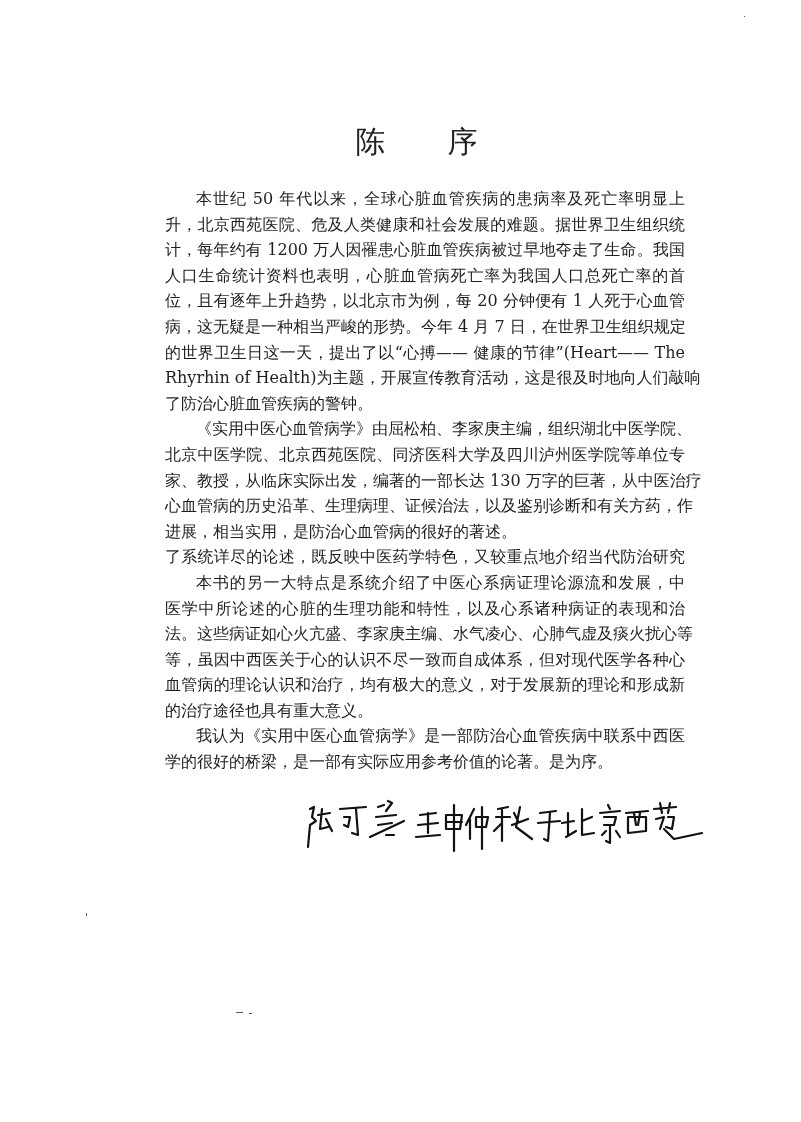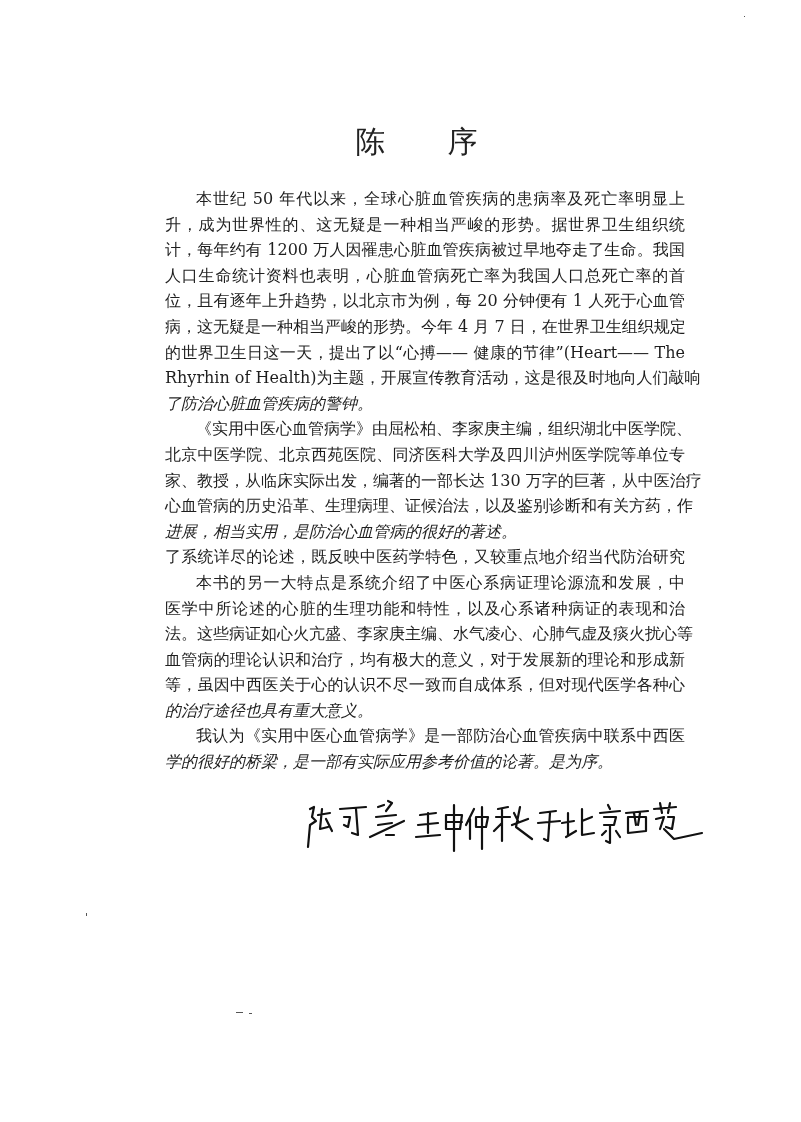--- a/index.html
+++ b/index.html
@@ -14,61 +14,61 @@
     color: #222;
   }
   .title span { display: inline-block; }
   .title .gap { width: 62px; }
   .body-text {
     position: absolute; left: 149px; top: 186px; width: 520px;
     font-family: "DejaVu Serif", "Liberation Serif", serif;
     font-size: 16px; line-height: 25.6px; color: #1e1e1e;
   }
   .line { display: block; white-space: nowrap; text-align: justify; text-align-last: justify; height: 25.6px; }
-  .line.last { text-align-last: left; font-style: italic; }
+  .line.last { text-align-last: left; }
   .line.indent { padding-left: 31px; }
   .signature {
     position: absolute; left: 288px; top: 795px; width: 400px; height: 60px;
   }
   .signature svg { width: 100%; height: 100%; }
   .mark { position: absolute; background: #555; }
 </style>
 </head>
 <body>
 
 <div class="page">
 
   <div class="title">
     <span>陈</span><span class="gap"></span><span>序</span>
   </div>
 
   <div class="body-text">
 
     <span class="line indent">本世纪 50 年代以来，全球心脏血管疾病的患病率及死亡率明显上</span>
-    <span class="line">升，成为世界性的、这无疑是一种相当严峻的形势。据世界卫生组织统</span>
+    <span class="line">升，北京西苑医院、危及人类健康和社会发展的难题。据世界卫生组织统</span>
     <span class="line">计，每年约有 1200 万人因罹患心脏血管疾病被过早地夺走了生命。我国</span>
     <span class="line">人口生命统计资料也表明，心脏血管病死亡率为我国人口总死亡率的首</span>
     <span class="line">位，且有逐年上升趋势，以北京市为例，每 20 分钟便有 1 人死于心血管</span>
     <span class="line">病，这无疑是一种相当严峻的形势。今年 4 月 7 日，在世界卫生组织规定</span>
     <span class="line">的世界卫生日这一天，提出了以“心搏—— 健康的节律”(Heart—— The</span>
     <span class="line">Rhyrhin of Health)为主题，开展宣传教育活动，这是很及时地向人们敲响</span>
     <span class="line last">了防治心脏血管疾病的警钟。</span>
 
     <span class="line indent">《实用中医心血管病学》由屈松柏、李家庚主编，组织湖北中医学院、</span>
     <span class="line">北京中医学院、北京西苑医院、同济医科大学及四川泸州医学院等单位专</span>
     <span class="line">家、教授，从临床实际出发，编著的一部长达 130 万字的巨著，从中医治疗</span>
     <span class="line">心血管病的历史沿革、生理病理、证候治法，以及鉴别诊断和有关方药，作</span>
     <span class="line last">进展，相当实用，是防治心血管病的很好的著述。</span>
     <span class="line">了系统详尽的论述，既反映中医药学特色，又较重点地介绍当代防治研究</span>
 
     <span class="line indent">本书的另一大特点是系统介绍了中医心系病证理论源流和发展，中</span>
     <span class="line">医学中所论述的心脏的生理功能和特性，以及心系诸种病证的表现和治</span>
     <span class="line">法。这些病证如心火亢盛、李家庚主编、水气凌心、心肺气虚及痰火扰心等</span>
+    <span class="line">等，虽因中西医关于心的认识不尽一致而自成体系，但对现代医学各种心</span>
     <span class="line">血管病的理论认识和治疗，均有极大的意义，对于发展新的理论和形成新</span>
-    <span class="line">等，虽因中西医关于心的认识不尽一致而自成体系，但对现代医学各种心</span>
     <span class="line last">的治疗途径也具有重大意义。</span>
 
     <span class="line indent">我认为《实用中医心血管病学》是一部防治心血管疾病中联系中西医</span>
     <span class="line last">学的很好的桥梁，是一部有实际应用参考价值的论著。是为序。</span>
   </div>
 
   <div class="signature">
     <svg viewBox="0 0 400 60" fill="none" stroke="#111" stroke-width="2.2" stroke-linecap="round" stroke-linejoin="round">
 
       <path d="M6 14 L10 12 L8 22 L12 26 L6 30 L4 52"></path>

